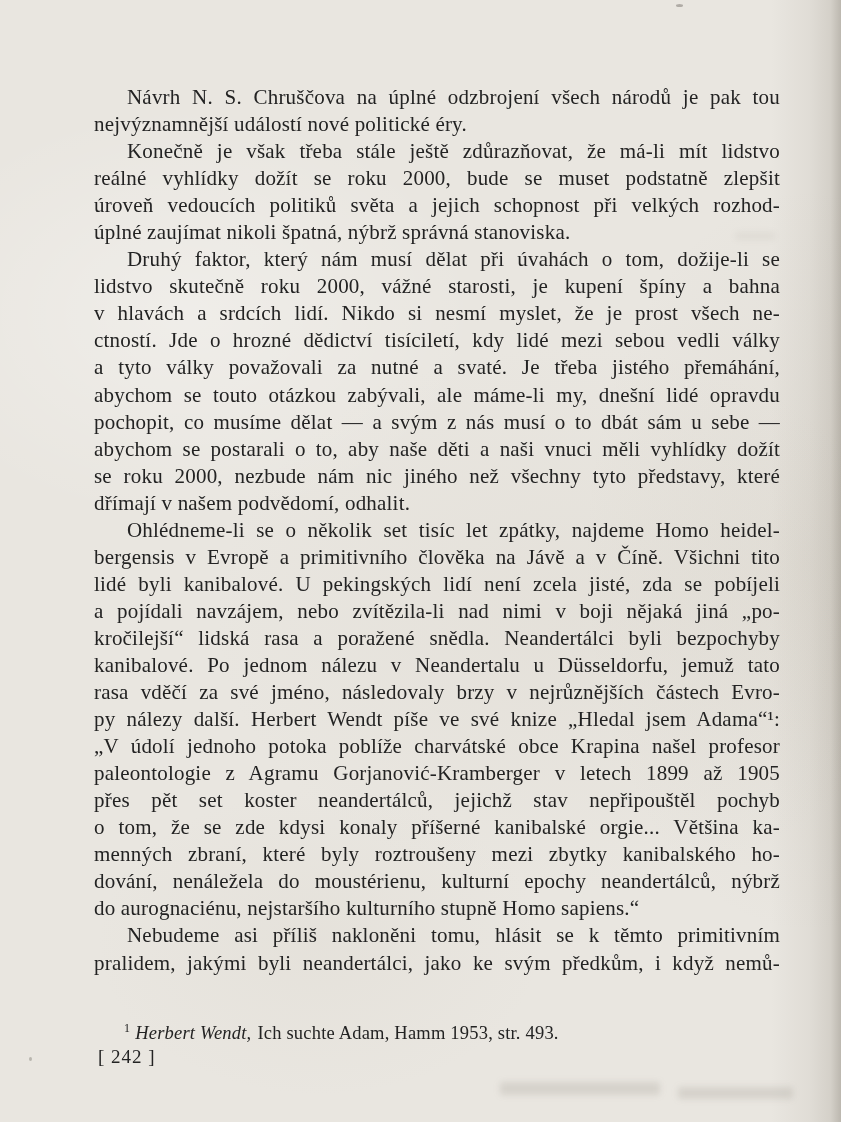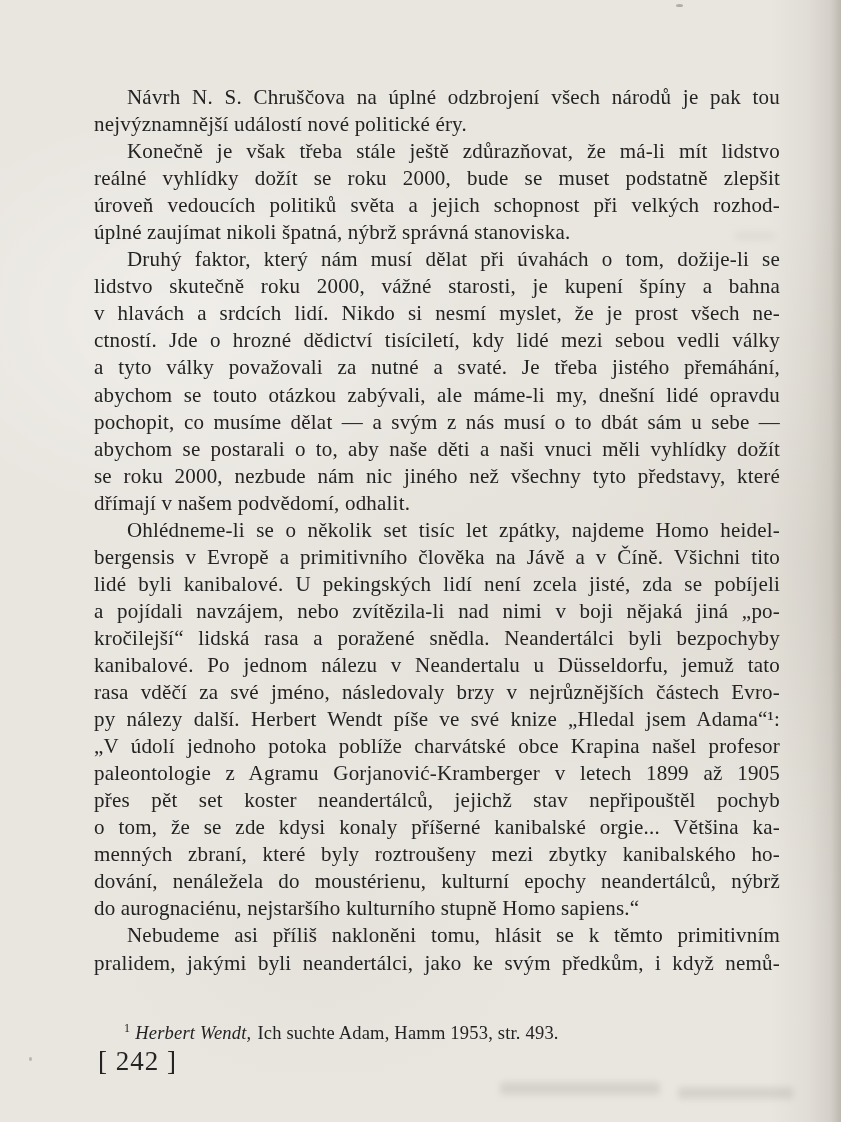--- a/index.html
+++ b/index.html
@@ -62,21 +62,21 @@
   .fn-marker {
     vertical-align: super;
     font-size: 12px;
     margin-right: 5px;
   }
   .fn-author { font-style: italic; margin-right: 6px; }
   .page-number {
     position: absolute;
     left: 98px;
     top: 1046px;
-    font-size: 27px;
+    font-size: 19px;
     letter-spacing: 1px;
   }
   
   .speck {
     position: absolute;
     background: rgba(60,55,48,0.55);
     border-radius: 50%;
     pointer-events: none;
   }
   .speck.s1 { left: 676px; top: 4px;  width: 7px; height: 3px; opacity: .6; }

